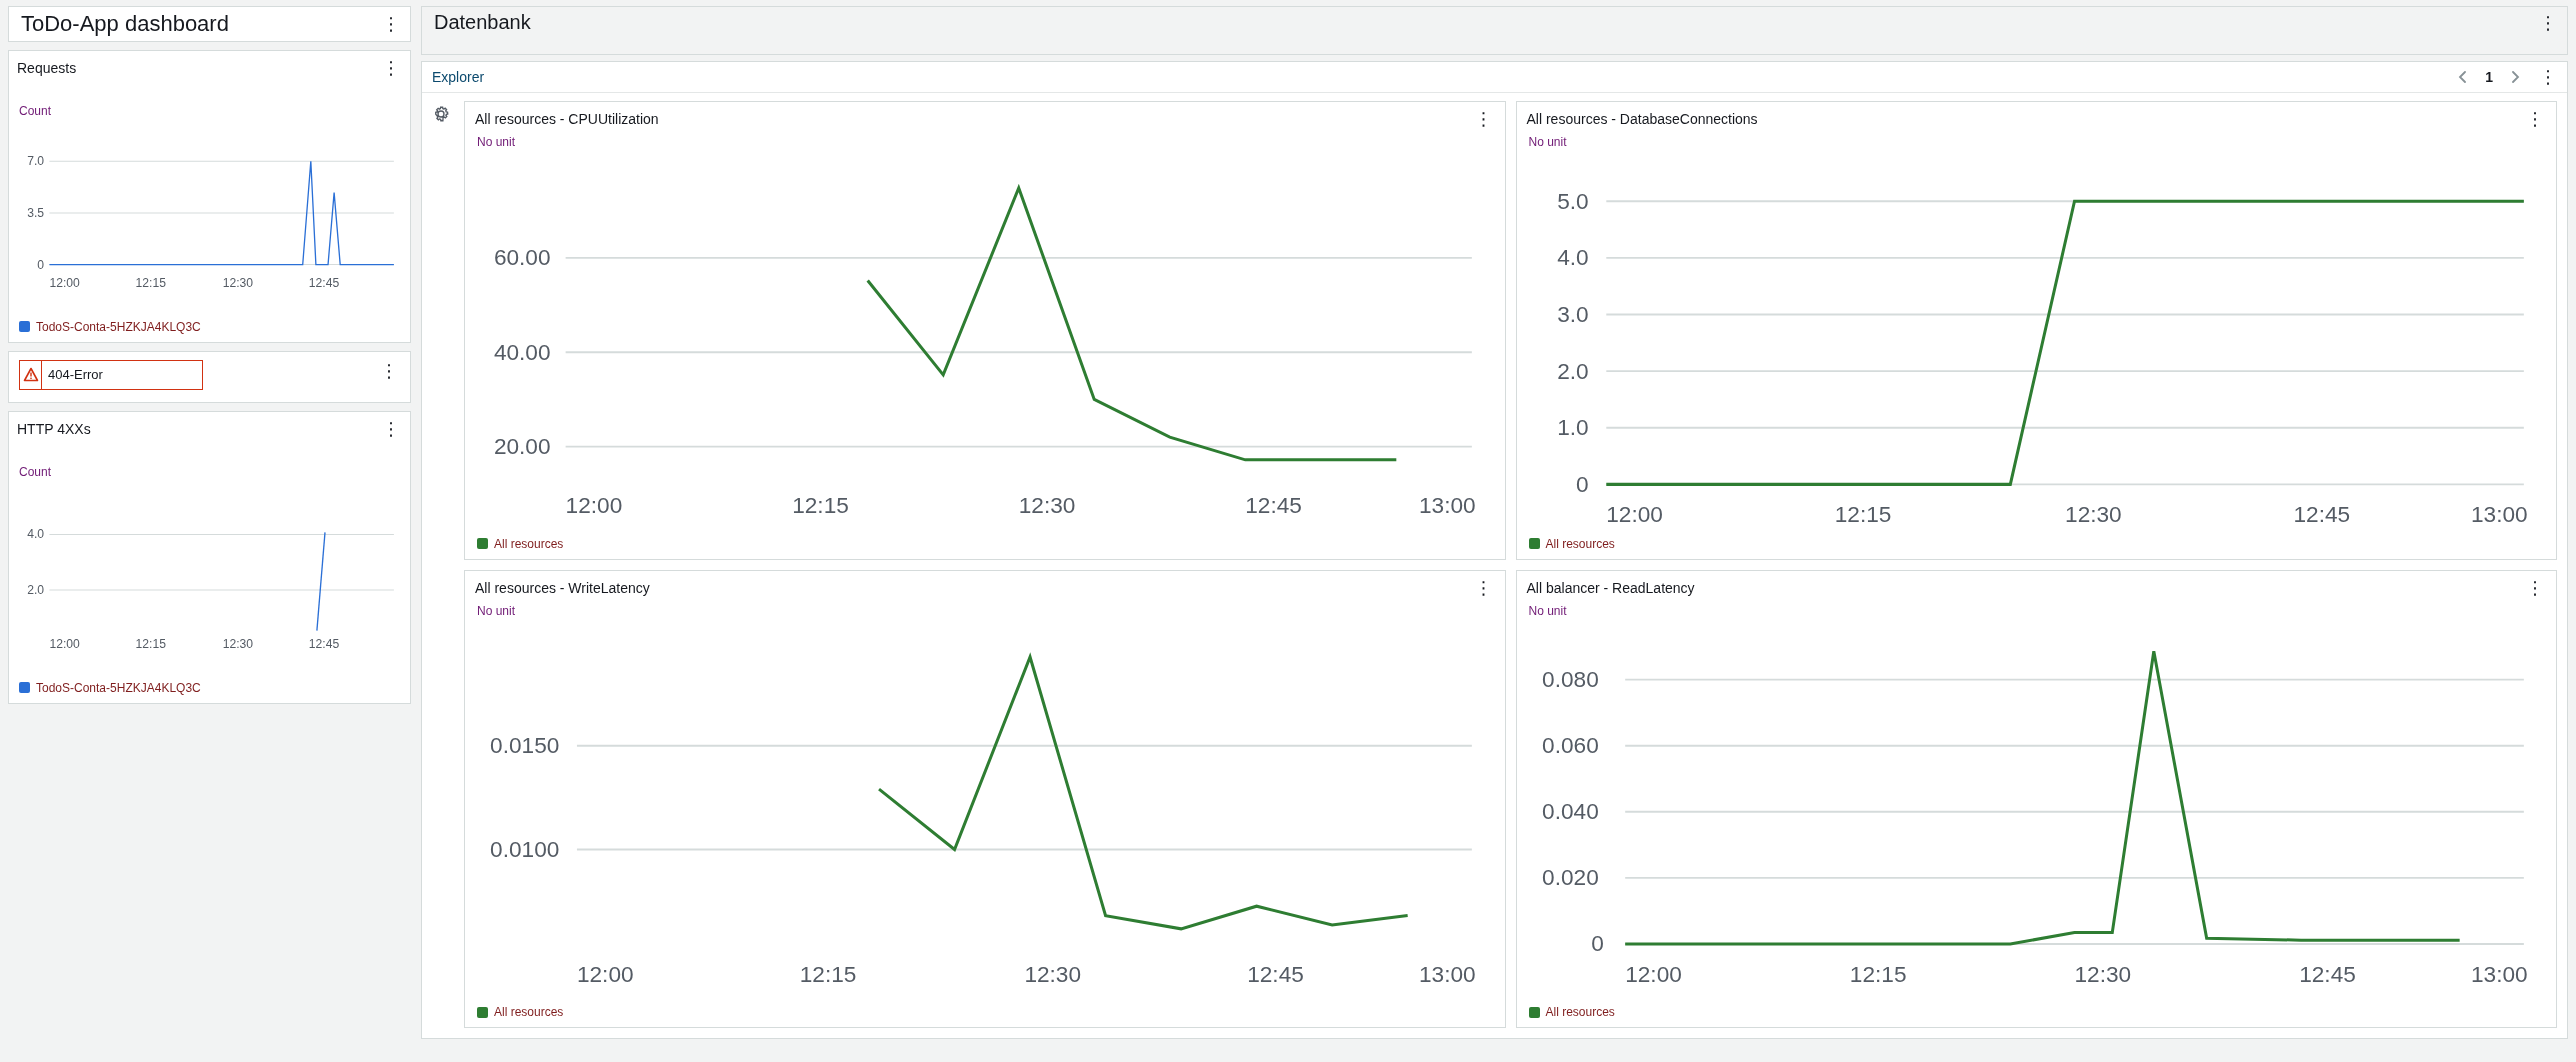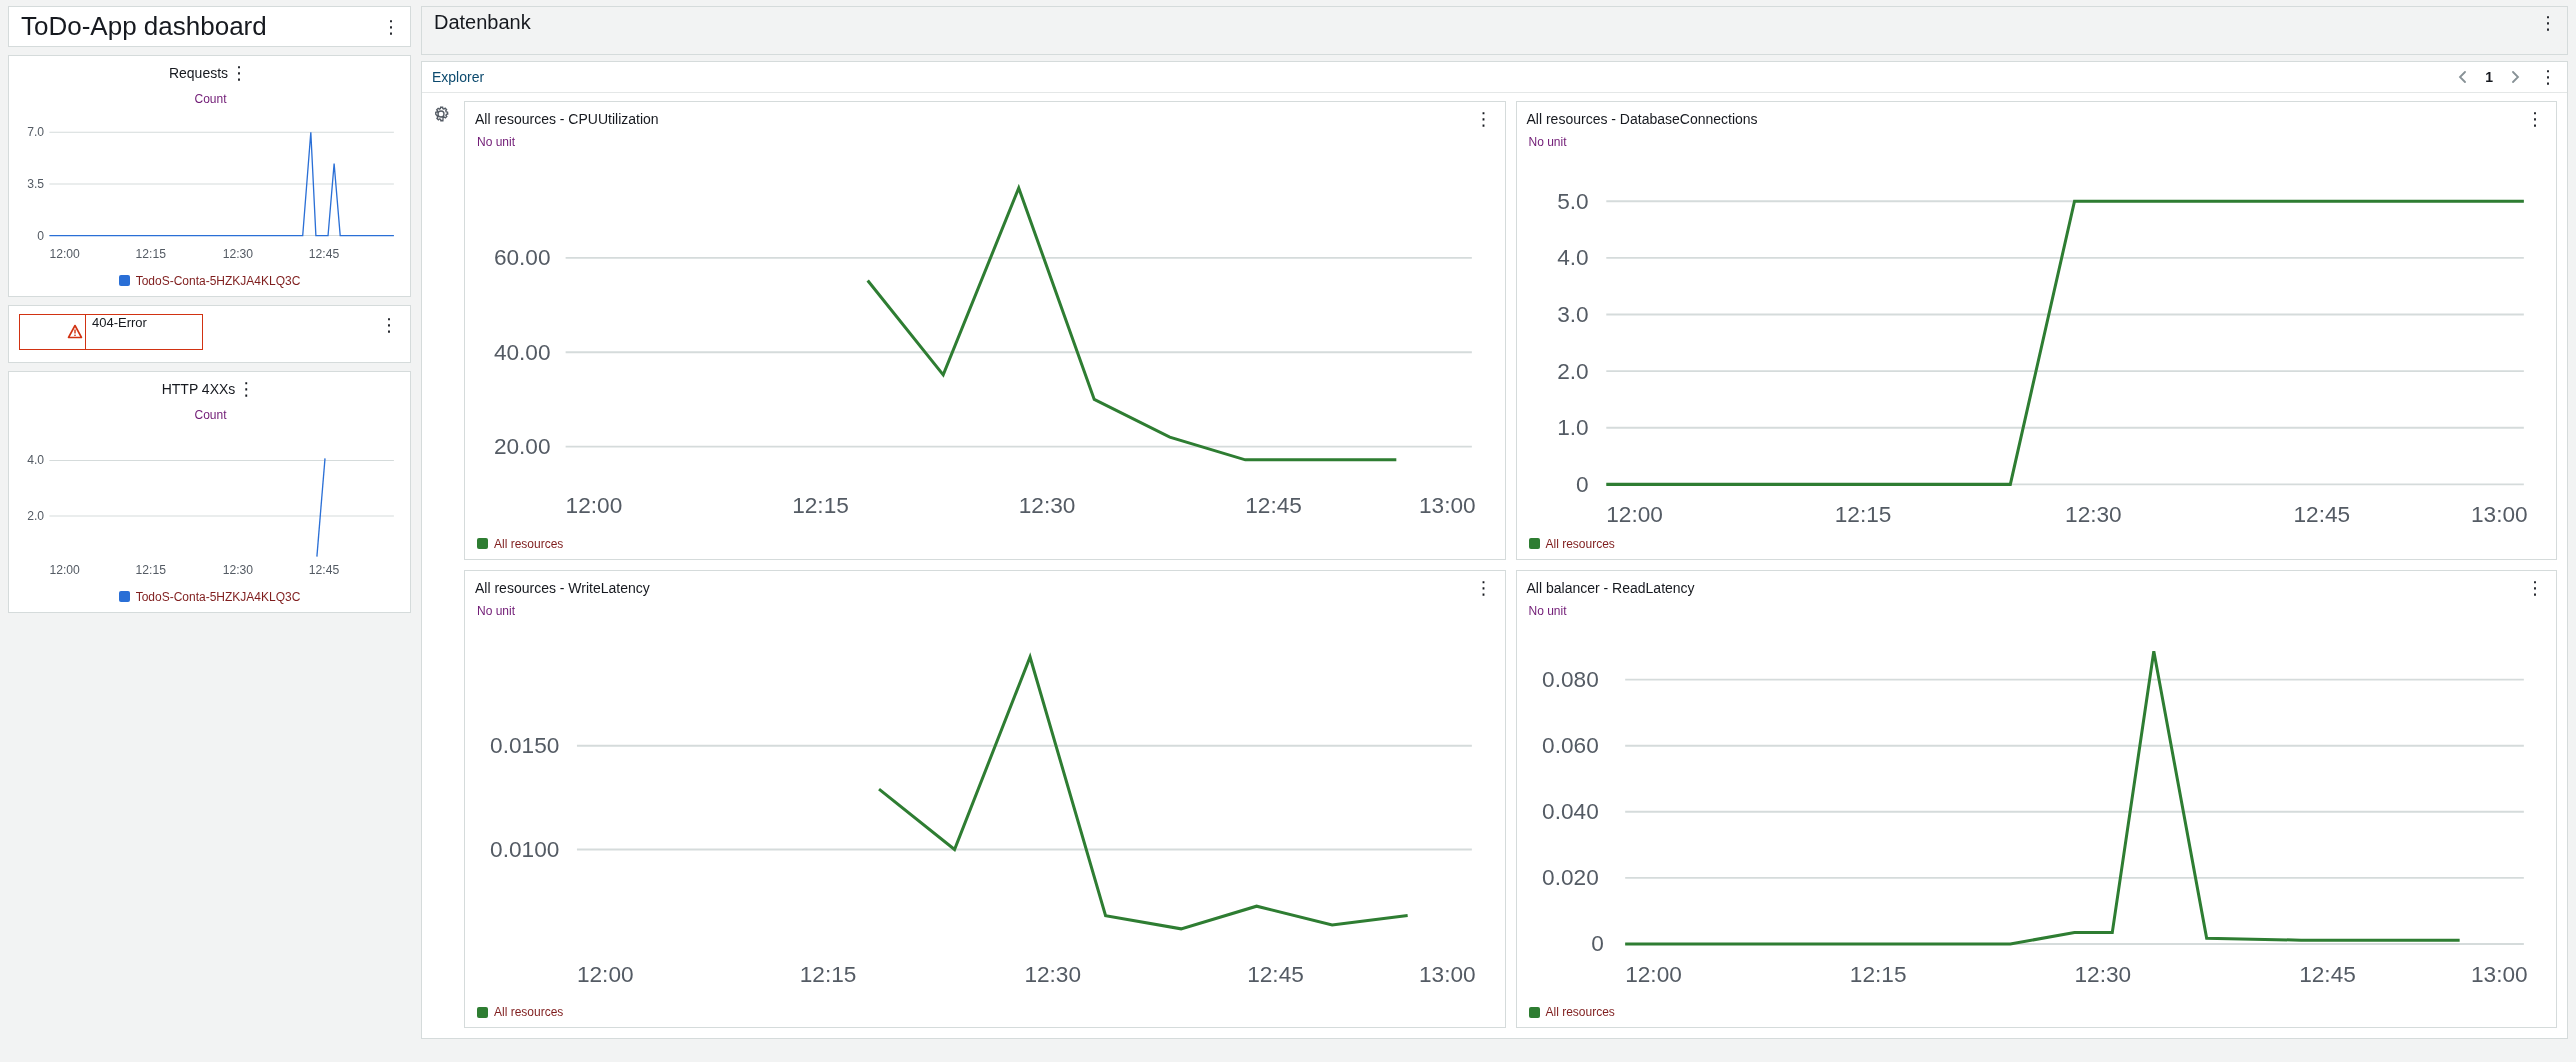--- a/index.html
+++ b/index.html
@@ -18,34 +18,34 @@
   .right-col { flex: 1; display: flex; flex-direction: column; gap: 6px; }
 
   .titlebar-main, .titlebar-sub, .widget, .explorer-shell, .chart-card {
     background: #fff;
   }
   .titlebar-main {
     border: 1px solid #d5dbdb;
     padding: 4px 8px 4px 12px;
     display: flex; align-items: center; justify-content: space-between;
   }
-  .dash-title { font-size: 26px; font-weight: 400; }
+  .dash-title { font-size: 22px; font-weight: 400; }
   .section-title { font-size: 20px; font-weight: 400; padding: 4px 4px 6px 4px; }
 
   .right-titlebar {
     border: 1px solid #d5dbdb;
     padding: 4px 8px 20px 12px;
     display: flex; align-items: center; justify-content: space-between;
   }
   .right-title { font-size: 20px; font-weight: 400; }
 
   .widget {
     border: 1px solid #d5dbdb;
     padding: 6px 8px 8px 8px;
-    display: flex; flex-direction: column; gap: 4px; align-items: center;
+    display: flex; flex-direction: column; gap: 21px;
   }
   .widget-hdr { display: flex; align-items: center; justify-content: space-between; }
   .widget-title { font-size: 14px; font-weight: 400; }
   .chart-unit { font-size: 12px; color: #701a75; padding: 4px 0 4px 2px; }
 
   .kebab {
     width: 22px; height: 22px; display:flex; align-items:center; justify-content:center;
     cursor: pointer; font-size: 18px; color:#16191f; user-select:none;
   }
 
@@ -62,24 +62,23 @@
   .legend .swatch { width:11px; height:11px; border-radius:2px; display:inline-block; }
 
   .alarm-card {
     border: 1px solid #d5dbdb;
     background:#fff;
     padding: 8px 10px 12px 10px;
     display:flex; justify-content:space-between; align-items:flex-start;
   }
   .alarm-box {
     border: 1px solid #d13212;
-    display:flex; align-items:flex-start;
-    height: 36px;
+    display:flex; align-items:center;
+    height: 30px;
     width: 184px;
-    padding-left: 44px;
   }
   .alarm-icon-cell {
     width: 22px; height: 100%; display:flex; align-items:center; justify-content:center;
     border-right: 1px solid #d13212;
   }
   .alarm-label { font-size: 13px; padding: 0 6px; color:#16191f; }
 
   .explorer-shell {
     border: 1px solid #d5dbdb;
     padding: 0 0 10px 0;

